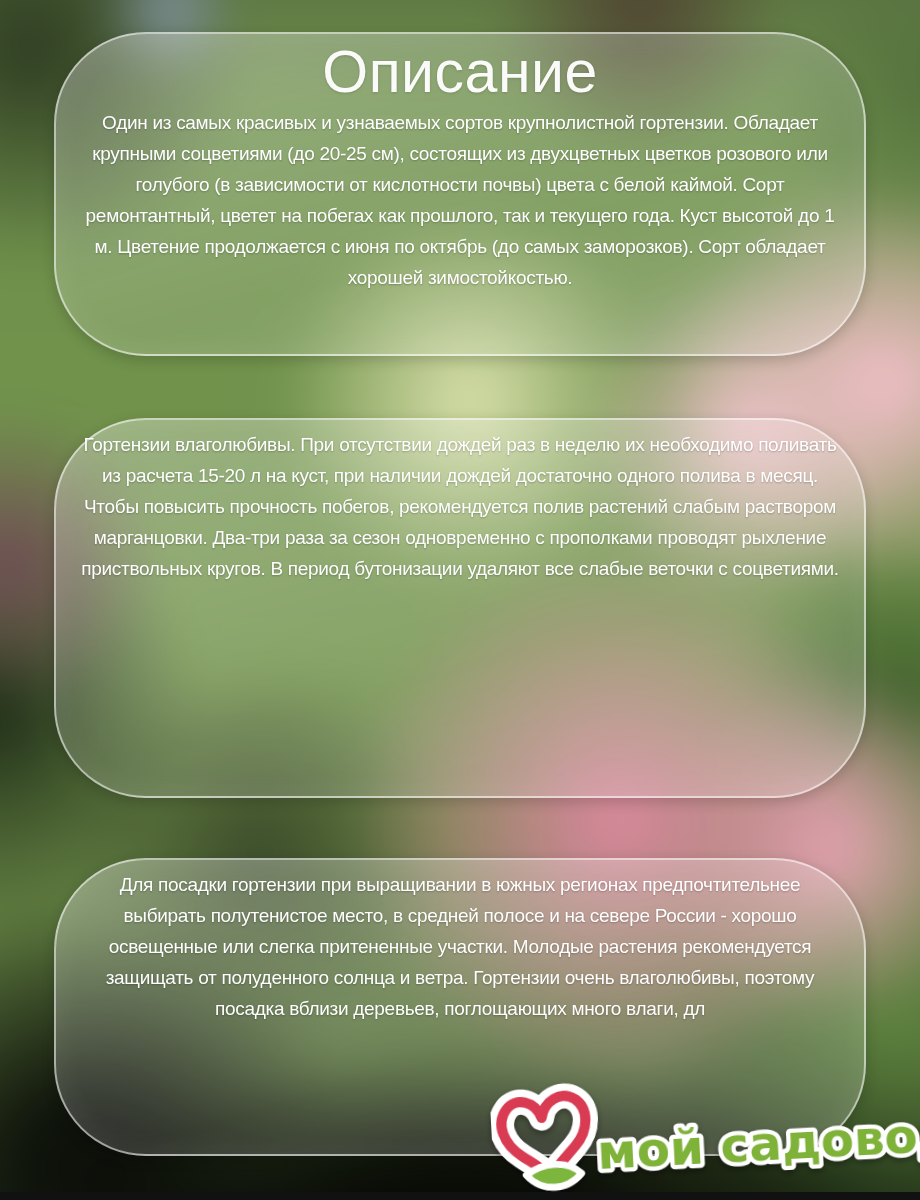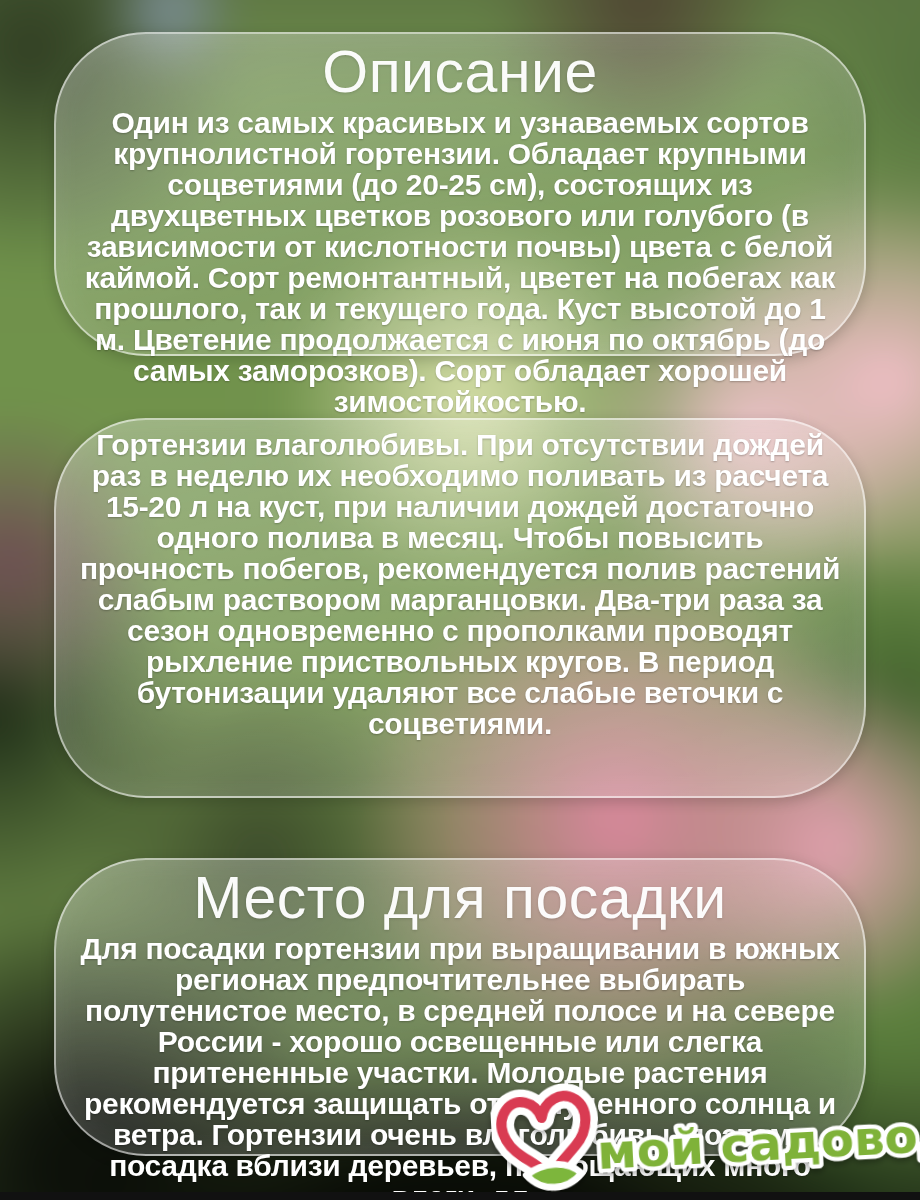--- a/index.html
+++ b/index.html
@@ -43,21 +43,21 @@
   }
   #panel-0{top:32px;height:324px;}
   #panel-1{top:418px;height:380px;}
   #panel-2{top:858px;height:298px;}
   .panel h2{
     margin:0;font-weight:300;font-size:59px;line-height:64px;
     letter-spacing:0.5px;color:rgba(255,255,255,0.97);
     text-shadow:0 1px 3px rgba(0,0,0,0.15);
   }
   .panel p{
-    margin:3px 0 0;font-weight:700;font-size:30px;line-height:31px;
+    margin:3px 0 0;font-weight:400;font-size:19px;line-height:31px;
     letter-spacing:-0.3px;
     text-shadow:0 1px 2px rgba(0,0,0,0.25);
   }
   .logo{
     position:absolute;left:492px;top:1068px;width:440px;height:135px;z-index:5;
     transform:rotate(-3deg);
     filter:drop-shadow(0 3px 3px rgba(0,0,0,0.35));
   }
 </style>
 </head>
@@ -69,21 +69,20 @@
   <section class="panel" id="panel-0">
     <h2>Описание</h2>
     <p>Один из самых красивых и узнаваемых сортов крупнолистной гортензии. Обладает крупными соцветиями (до 20-25 см), состоящих из двухцветных цветков розового или голубого (в зависимости от кислотности почвы) цвета с белой каймой. Сорт ремонтантный, цветет на побегах как прошлого, так и текущего года. Куст высотой до 1 м. Цветение продолжается с июня по октябрь (до самых заморозков). Сорт обладает хорошей зимостойкостью.</p>
   </section>
 
   <section class="panel" id="panel-1">
     <p>Гортензии влаголюбивы. При отсутствии дождей раз в неделю их необходимо поливать из расчета 15-20 л на куст, при наличии дождей достаточно одного полива в месяц. Чтобы повысить прочность побегов, рекомендуется полив растений слабым раствором марганцовки. Два-три раза за сезон одновременно с прополками проводят рыхление приствольных кругов. В период бутонизации удаляют все слабые веточки с соцветиями.</p>
   </section>
 
   <section class="panel" id="panel-2">
-    <h2>Место для посадки</h2>
     <p>Для посадки гортензии при выращивании в южных регионах предпочтительнее выбирать полутенистое место, в средней полосе и на севере России - хорошо освещенные или слегка притененные участки. Молодые растения рекомендуется защищать от полуденного солнца и ветра. Гортензии очень влаголюбивы, поэтому посадка вблизи деревьев, поглощающих много влаги, дл</p>
   </section>
 
   <svg class="logo" viewBox="0 0 455 135" xmlns="http://www.w3.org/2000/svg">
     <g transform="translate(2,4) rotate(-6 53 60)">
       <path d="M53 36 C49 18 30 10 18 22 C5 35 10 57 27 72 C37 81 49 90 53 99 C57 90 72 80 83 70 C99 56 103 34 90 22 C77 11 58 19 53 36 Z" fill="none" stroke="#ffffff" stroke-width="26" stroke-linejoin="round"></path>
       <path d="M53 36 C49 18 30 10 18 22 C5 35 10 57 27 72 C37 81 49 90 53 99 C57 90 72 80 83 70 C99 56 103 34 90 22 C77 11 58 19 53 36 Z" fill="none" stroke-width="10.5" stroke-linejoin="round" stroke="#d93b52"></path>
       <path d="M28 92 C50 80 74 85 85 99 C68 114 42 113 28 92 Z" stroke="#ffffff" stroke-width="7" stroke-linejoin="round" fill="#7db63c"></path>
     </g>
     <text x="108" y="96" font-family="DejaVu Sans, sans-serif" font-weight="700" font-size="50" paint-order="stroke" stroke="#ffffff" stroke-width="9" stroke-linejoin="round" fill="#7fb239">мой садовод</text>

